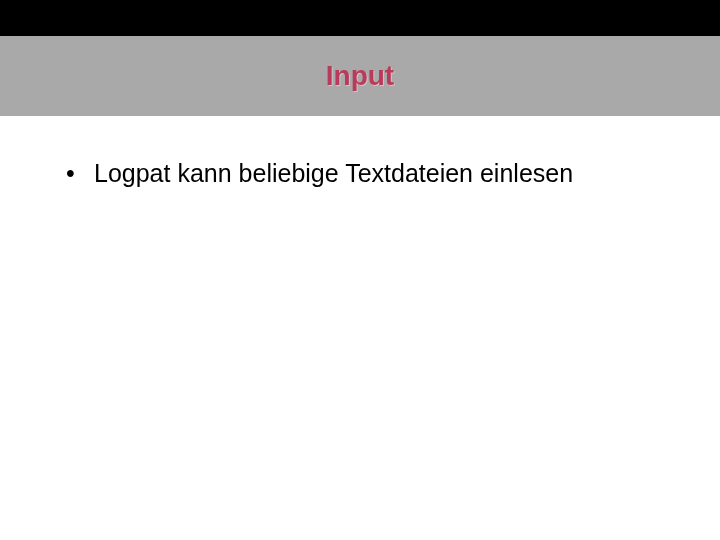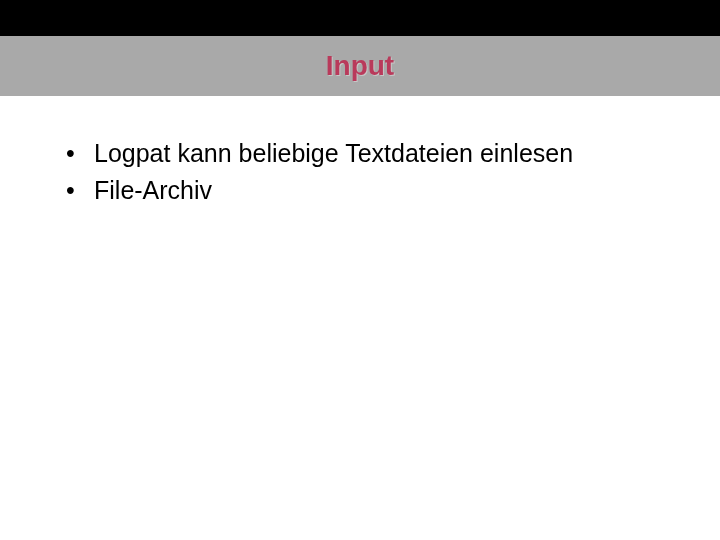--- a/index.html
+++ b/index.html
@@ -15,21 +15,21 @@
     flex-direction: column;
     background: #ffffff;
   }
   .topbar {
     width: 100%;
     height: 36px;
     background: #000000;
   }
   .titlebar {
     width: 100%;
-    height: 60px;
+    height: 80px;
     background: #a9a9a9;
     display: flex;
     align-items: center;
     justify-content: center;
   }
   .titlebar h1 {
     color: #b93a5b;
     font-size: 28px;
     font-weight: bold;
     text-shadow: 1px 1px 0 rgba(255,255,255,0.35);
@@ -62,16 +62,15 @@
 <body>
 
 <div class="slide">
   <div class="topbar"></div>
   <div class="titlebar">
     <h1>Input</h1>
   </div>
   <div class="content">
     <ul class="bullets">
       <li><span>Logpat kann beliebige Textdateien einlesen</span></li>
-      <li><span>File-Archiv</span></li>
     </ul>
   </div>
 </div>
 
 </body></html>

